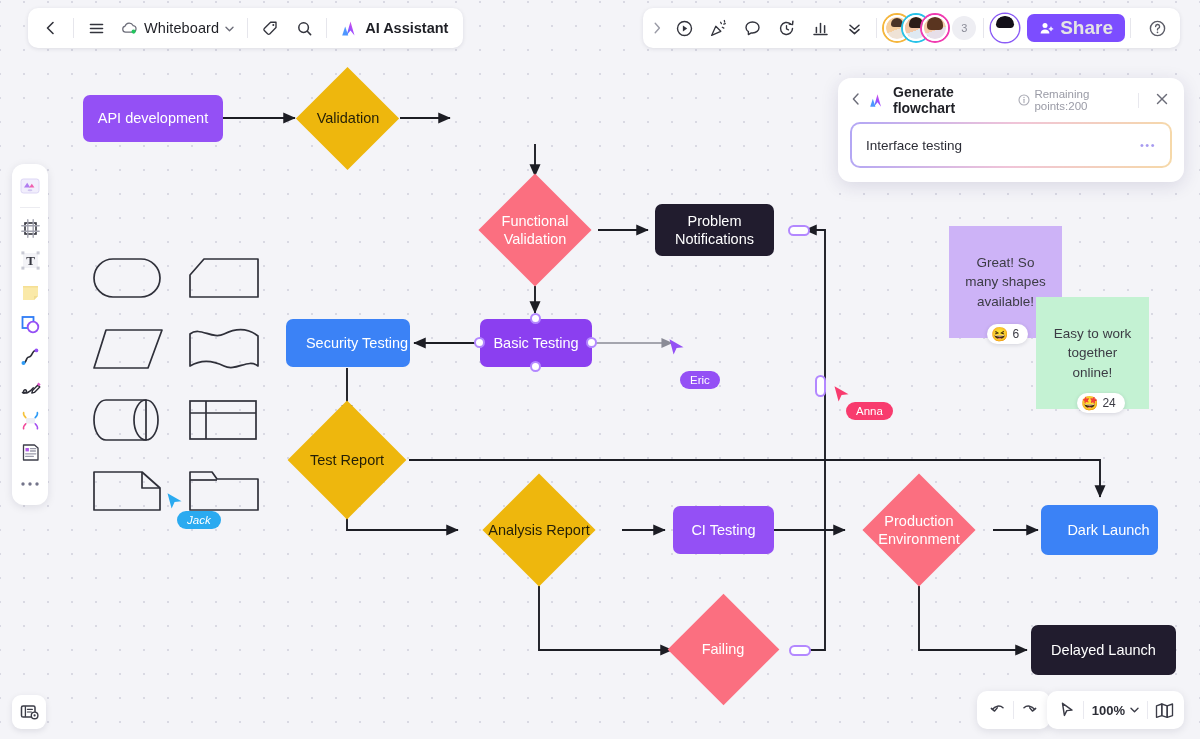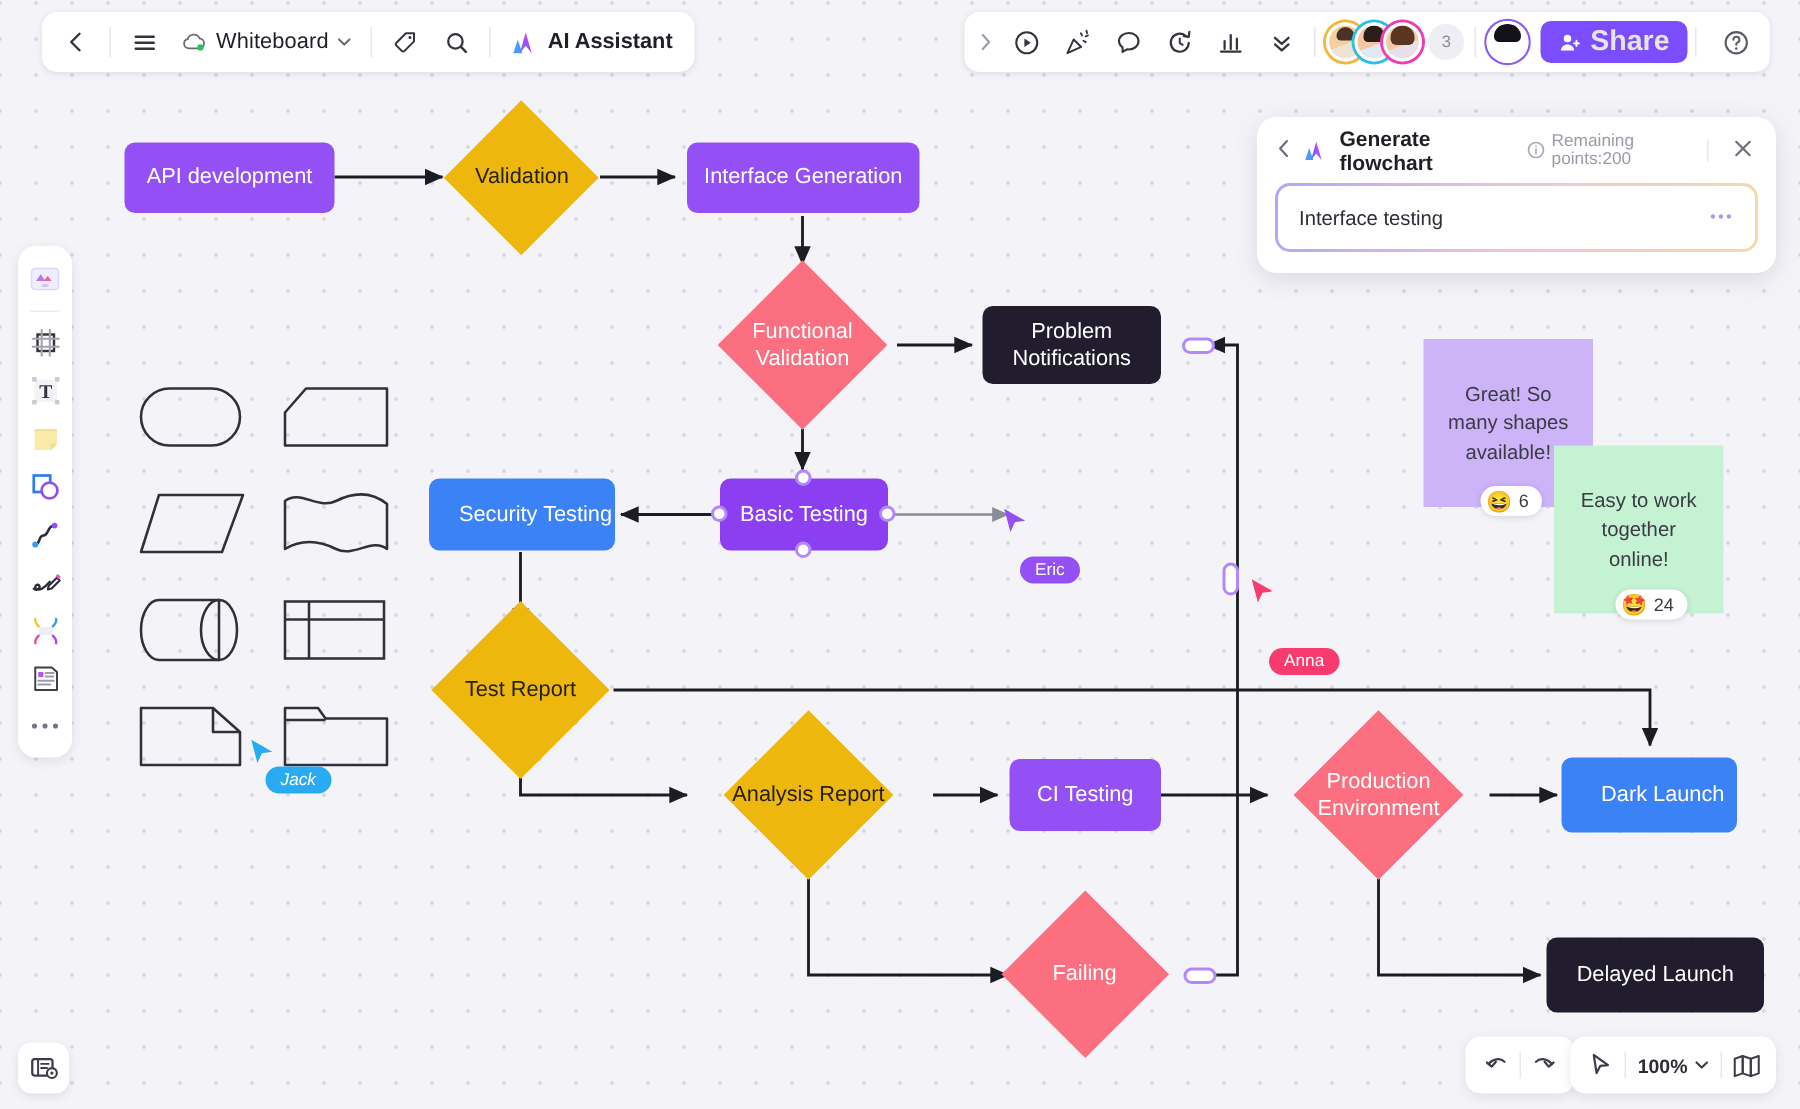--- a/index.html
+++ b/index.html
@@ -620,23 +620,20 @@
 
   <div class="node rect purple" style="left:83px; top:95px; width:140px; height:47px;">
     <span>API development</span>
   </div>
 
   <div class="diamond dia-yellow" style="left:311px; top:82px; width:73px; height:73px;">
     <div class="dshape"></div>
     <div class="dlabel" style="width:120px;left:-23px;">Validation</div>
   </div>
 
-  <div class="node rect purple" style="left:458px; top:95px; width:155px; height:47px;">
-    <span>Interface Generation</span>
-  </div>
 
   <div class="diamond dia-pink" style="left:495px; top:190px; width:80px; height:80px;">
     <div class="dshape"></div>
     <div class="dlabel" style="flex-direction:column;">
       <span>Functional</span>
       <span>Validation</span>
     </div>
   </div>
 
   <div class="node rect dark" style="left:655px; top:204px; width:119px; height:52px; flex-direction:column;">
@@ -705,21 +702,21 @@
   <div class="cursor-grp" style="left:668px; top:338px;">
     <svg width="18" height="20" viewBox="0 0 18 20">
       <path d="M1.5 1.2L15.5 9.2L8.6 10.1L5.6 16.6z" fill="#9450f5"></path>
     </svg>
     <div class="cname" style="left:12px; top:17px; background:#9450f5;margin-top:16px;">Eric</div>
   </div>
   <div class="cursor-grp" style="left:833px; top:385px;">
     <svg width="18" height="20" viewBox="0 0 18 20">
       <path d="M1.5 1.2L15.5 9.2L8.6 10.1L5.6 16.6z" fill="#f83b6e"></path>
     </svg>
-    <div class="cname" style="left:13px; top:17px; background:#f83b6e;margin-top:30px;">Anna</div>
+    <div class="cname" style="left:13px; top:17px; background:#f83b6e;">Anna</div>
   </div>
 
   <div class="sticky sticky-purple" style="left:949px; top:226px; width:113px; height:112px;">
     <span>Great! So many shapes available!</span>
   </div>
   <div class="reaction" style="left:987px; top:324px;">
     <span class="emo">😆</span>
     <span>6</span>
   </div>
 

